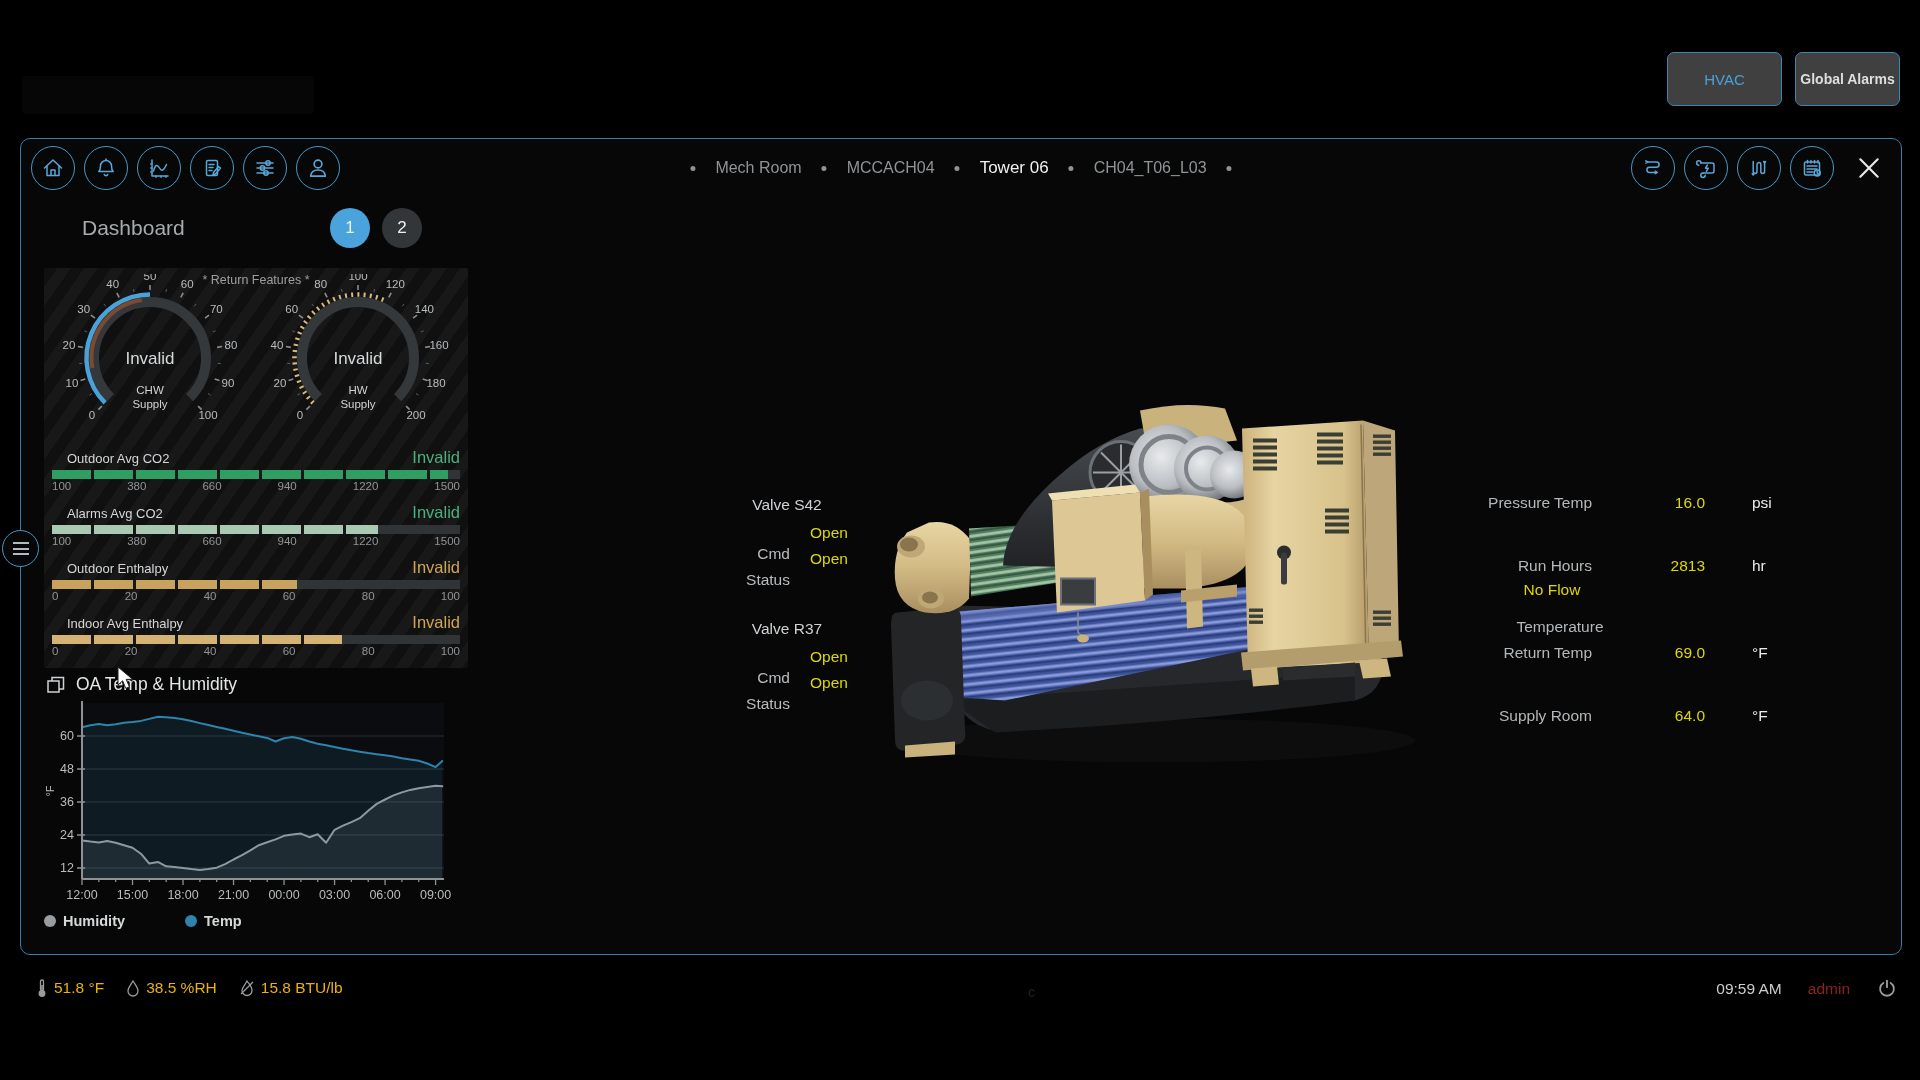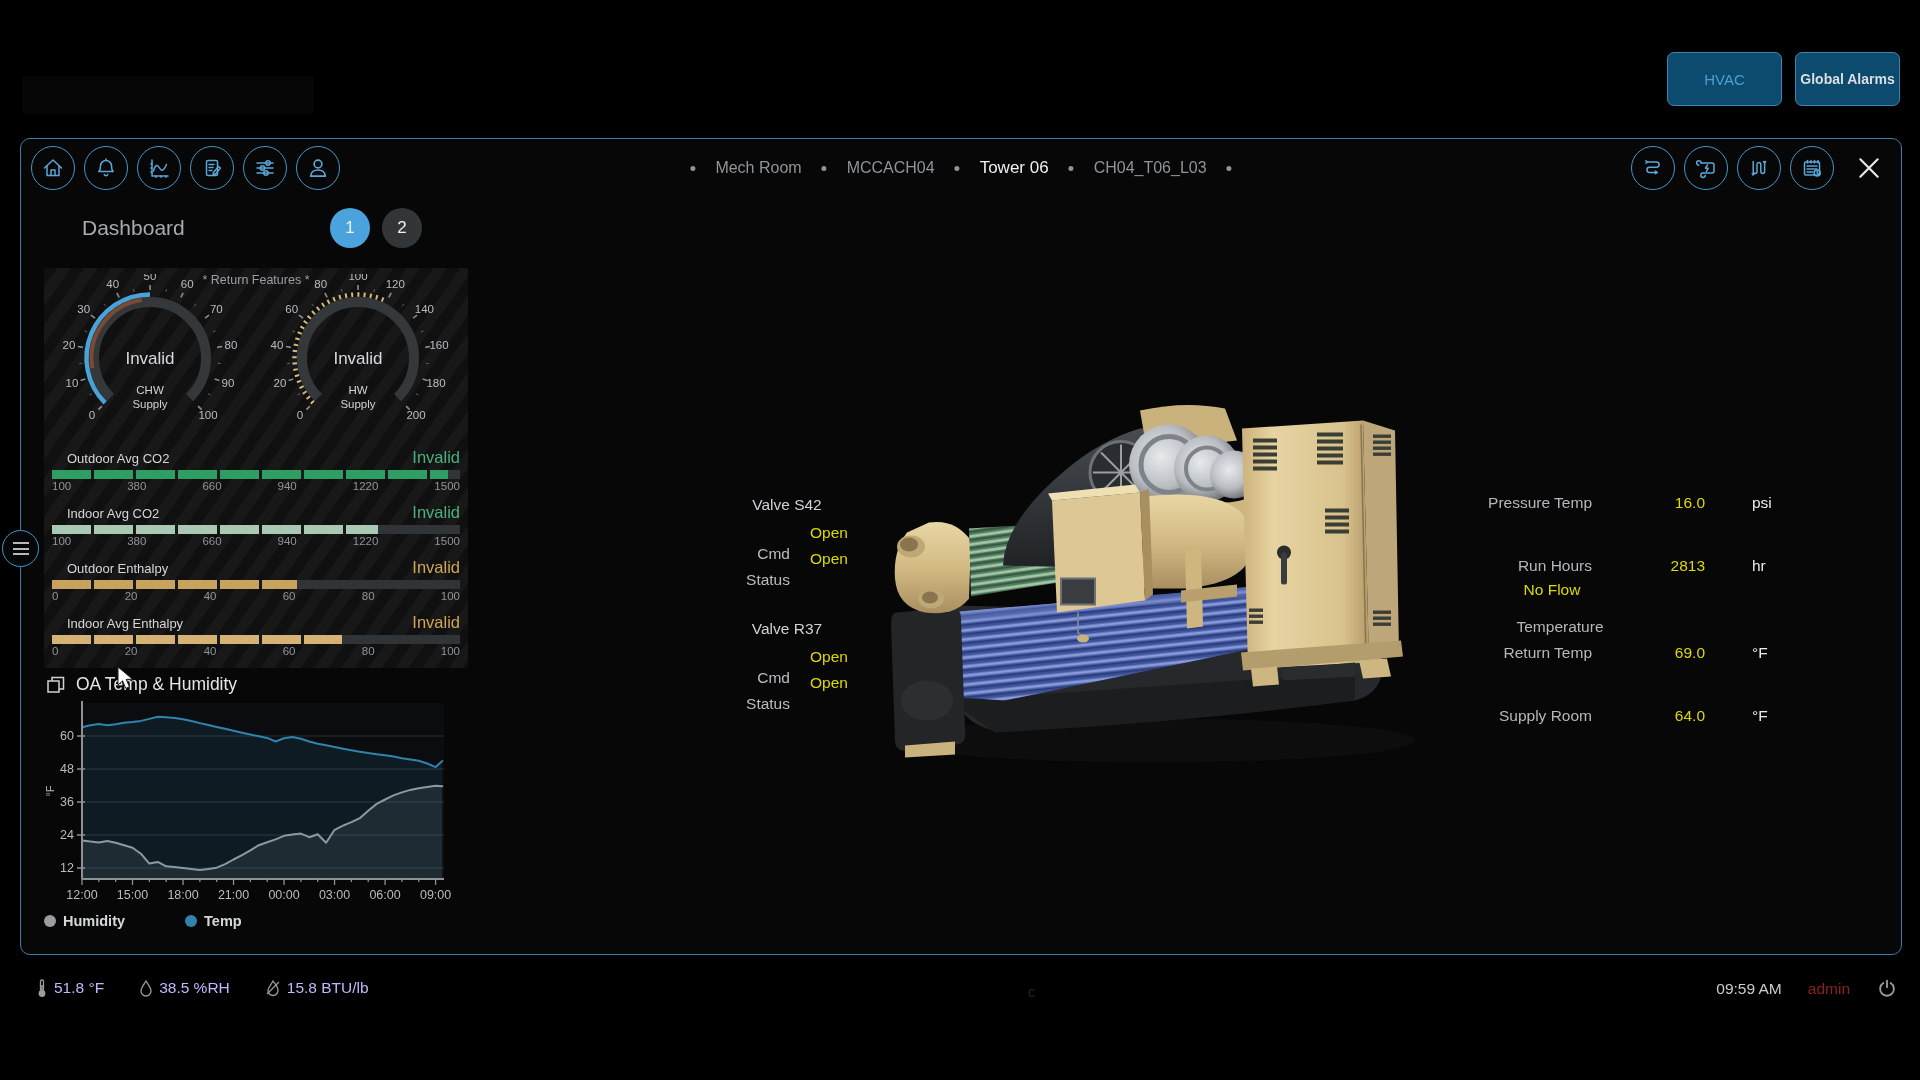--- a/index.html
+++ b/index.html
@@ -3,21 +3,21 @@
 <meta charset="utf-8">
 <style>
   * { box-sizing: border-box; margin: 0; padding: 0; }
   html,body { width:1920px; height:1080px; background:#000; overflow:hidden;
     font-family:"Liberation Sans", sans-serif; position:relative; }
 
   
   .logo-ghost { position:absolute; left:22px; top:76px; width:292px; height:38px;
     background:#060607; border-radius:4px; }
   .top-btn { position:absolute; top:52px; height:54px; border-radius:7px;
-    border:1.5px solid #3c85b5; background:#0c4a6e; display:flex; align-items:center;
+    border:1.5px solid #3c85b5; background:#404040; display:flex; align-items:center;
     justify-content:center; font-size:15px; cursor:pointer; }
   .top-btn.hvac { left:1667px; width:115px; color:#4aa0d6; }
   .top-btn.alarms { left:1795px; width:105px; color:#dcdfe1; font-weight:700; font-size:14px; }
 
   
   .panel { position:absolute; left:20px; top:138px; width:1882px; height:817px;
     border:1px solid #3c7ea8; border-radius:10px; background:#070708; }
 
   
   .nav { position:absolute; left:0; top:0; width:100%; height:58px;
@@ -76,22 +76,22 @@
   
   .readout-grid { display:grid; grid-template-columns:140px 68px 34px; column-gap:8px; row-gap:8px;
     font-size:15.5px; align-items:baseline;gap:45px; }
   .ro-label { text-align:right; color:#b4b8ba; }
   .ro-value { text-align:right; color:#ddd800; }
   .ro-unit { text-align:left; color:#e8eaeb; padding-left:2px; }
   .ro-alert { width:200px; text-align:center; color:#ddd800; font-size:15.5px; margin-top:6px; }
   .ro-header { width:216px; text-align:center; color:#b4b8ba; font-size:15.5px; margin-bottom:8px; }
 
   
-  .status-left { position:absolute; left:36px; top:978px; display:flex; gap:35px; align-items:center;
-    font-size:15.5px; color:#c4b5fd; }
+  .status-left { position:absolute; left:36px; top:978px; display:flex; gap:22px; align-items:center;
+    font-size:15.5px; color:#eab308; }
   .status-item { display:flex; align-items:center; gap:6px; }
   .status-c { position:absolute; left:1028px; top:984px; font-size:14px; color:#222324; }
   .status-right { position:absolute; right:22px; top:978px; display:flex; gap:26px; align-items:center;
     font-size:15.5px;margin-left:28px; }
   .status-time { color:#c9cccd; }
   .status-user { color:#8b2222; }
 
   
   .edge-tab { position:absolute; left:2px; top:530px; width:37px; height:37px; border-radius:50%;
     border:1.5px solid #4695c6; background:#060708; display:flex; flex-direction:column;
@@ -325,21 +325,21 @@
           <span>100</span>
           <span>380</span>
           <span>660</span>
           <span>940</span>
           <span>1220</span>
           <span>1500</span>
         </div>
       </div>
       <div class="bar-block">
         <div class="bar-head">
-          <span class="bar-label">Indoor Avg CO2</span>
+          <span class="bar-label">Alarms Avg CO2</span>
           <span class="bar-value" style="color: rgb(76, 175, 125);">Invalid</span>
         </div>
         <div class="bar-track">
           <div class="bar-fill" style="width: 80%; background: repeating-linear-gradient(90deg, rgb(169, 201, 179) 0px, rgb(169, 201, 179) 39px, rgb(23, 24, 26) 39px, rgb(23, 24, 26) 42px);"></div>
         </div>
         <div class="bar-ticks">
           <span>100</span>
           <span>380</span>
           <span>660</span>
           <span>940</span>

